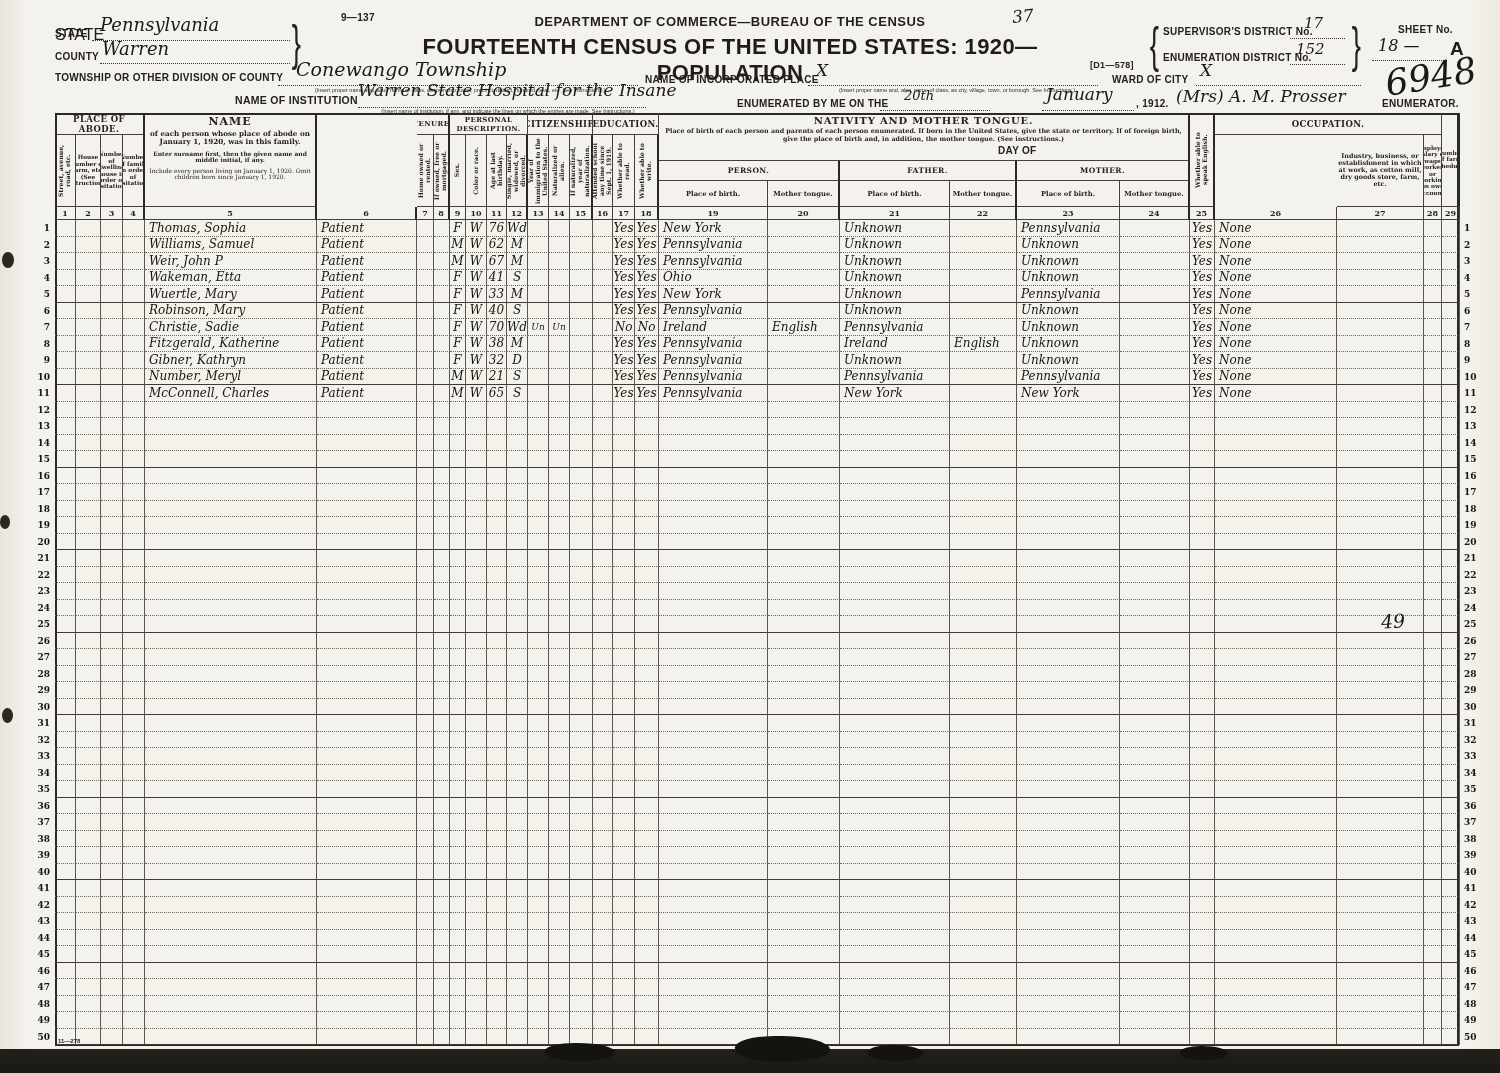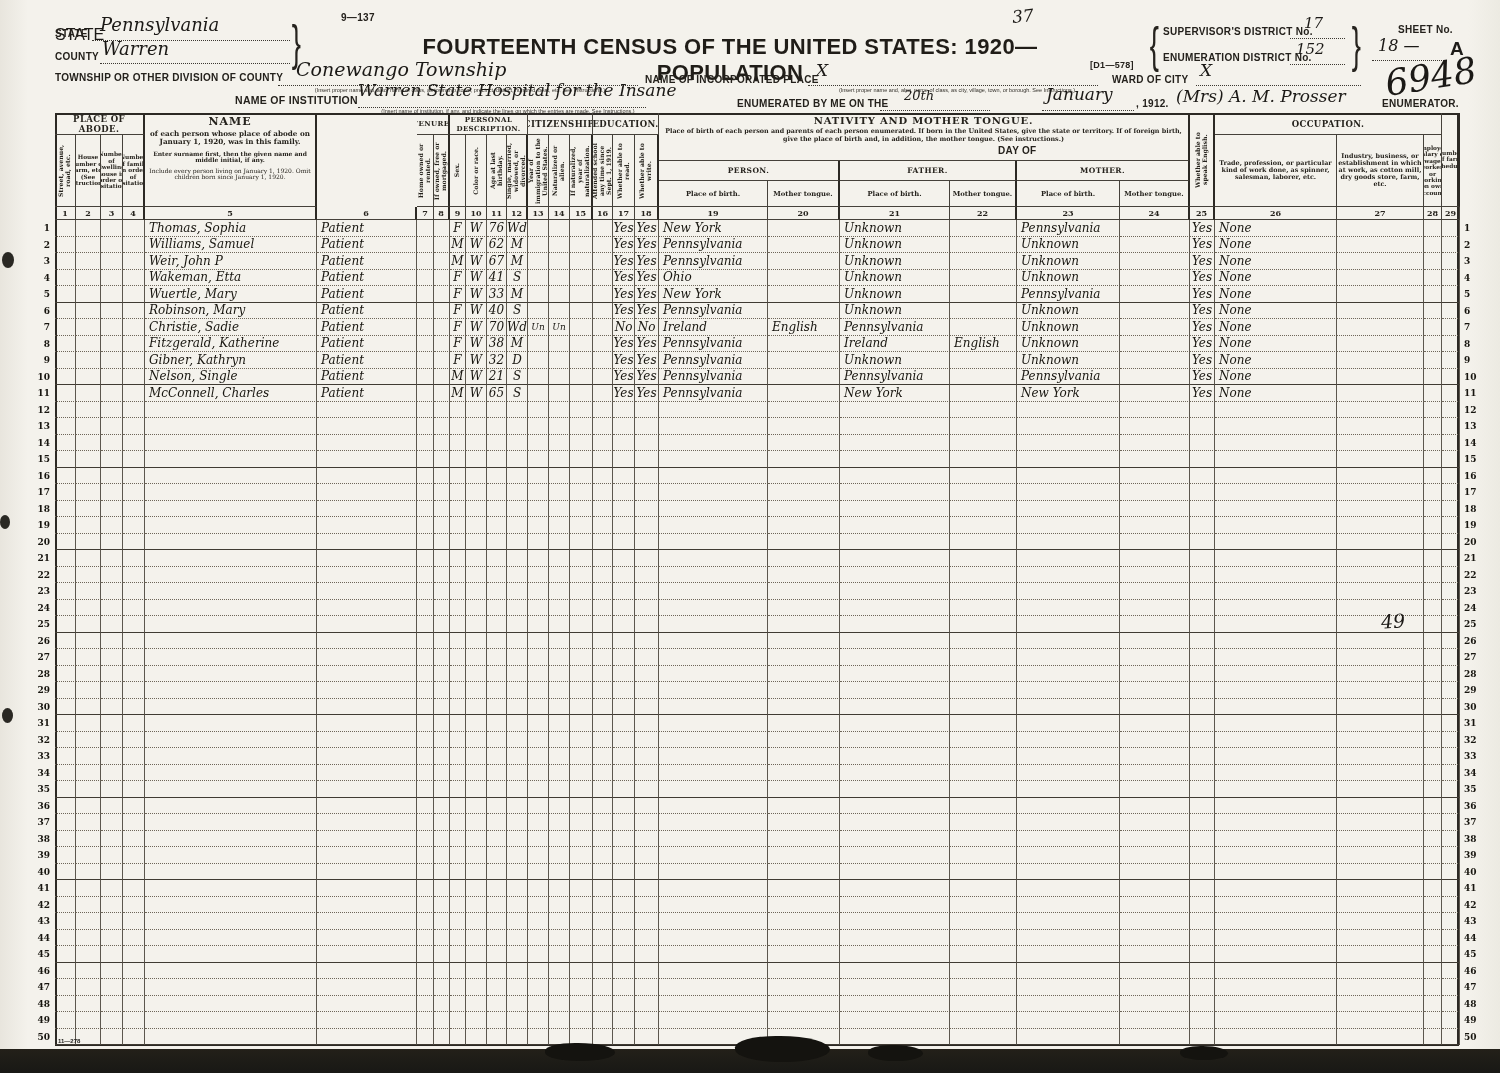--- a/index.html
+++ b/index.html
@@ -49,20 +49,21 @@
 <div class="paper">
 
   <div class="abs" style="left:55px;top:26px;">STATE</div>
   <div class="abs lbl" style="left:55px;top:28px;">STATE</div>
   <div class="abs dotline" style="left:92px;top:14px;width:198px;height:26px;"><span class="hw" style="font-size:18px;margin-left:8px;">Pennsylvania</span></div>
   <div class="abs lbl" style="left:55px;top:51px;">COUNTY</div>
   <div class="abs dotline" style="left:100px;top:38px;width:190px;height:25px;"><span class="hw" style="font-size:18px;margin-left:2px;">Warren</span></div>
   <div class="abs brace" style="left:288px;top:18px;">}</div>
   <div class="abs lbl" style="left:341px;top:12px;">9—137</div>
 
+  <div class="abs title1" style="left:400px;top:14px;width:660px;text-align:center;">DEPARTMENT OF COMMERCE—BUREAU OF THE CENSUS</div>
   <div class="abs title2" style="left:400px;top:34px;width:660px;text-align:center;">FOURTEENTH CENSUS OF THE UNITED STATES: 1920—POPULATION</div>
 
   <div class="abs hw" style="left:1012px;top:6px;font-size:17px;transform:rotate(-6deg);">37</div>
   <div class="abs lbl" style="left:1090px;top:32px;font-size:9px;margin-top:28px;">[D1—578]</div>
 
   <div class="abs brace" style="left:1146px;top:20px;">{</div>
   <div class="abs lbl" style="left:1163px;top:26px;">SUPERVISOR'S DISTRICT No.</div>
   <div class="abs dotline" style="left:1290px;top:14px;width:55px;height:24px;"><span class="hw" style="font-size:15px;margin-left:14px;">17</span></div>
   <div class="abs lbl" style="left:1163px;top:52px;">ENUMERATION DISTRICT No.</div>
   <div class="abs dotline" style="left:1290px;top:40px;width:55px;height:24px;"><span class="hw" style="font-size:15px;margin-left:6px;">152</span></div>
@@ -171,21 +172,20 @@
     <div class="h" style="grid-column:22;grid-row:4;font-size:6.8px;font-weight:bold;">Place of birth.</div>
     <div class="h t" style="grid-column:23;grid-row:4;font-size:6.8px;font-weight:bold;">Mother tongue.</div>
     <div class="h" style="grid-column:24;grid-row:4;font-size:6.8px;font-weight:bold;">Place of birth.</div>
     <div class="h t" style="grid-column:25;grid-row:4;font-size:6.8px;font-weight:bold;">Mother tongue.</div>
 
     <div class="h v t" style="grid-column:26;grid-row:1/5;">
         <span>Whether able to speak English.</span>
       </div>
 
     <div class="h gt" style="grid-column:27/30;grid-row:1;">OCCUPATION.</div>
-    <div class="h tiny" style="grid-column:27;grid-row:2/5;font-weight:bold;font-size:6.4px;">Trade, profession, or particular kind of work done, as spinner, salesman, laborer, etc.</div>
     <div class="h tiny" style="grid-column:28;grid-row:2/5;font-weight:bold;font-size:6.4px;">Industry, business, or establishment in which at work, as cotton mill, dry goods store, farm, etc.</div>
     <div class="h tiny" style="grid-column:29;grid-row:2/5;font-weight:bold;">Employer, salary or wage worker, or working on own account.</div>
     <div class="h tiny t" style="grid-column:30;grid-row:1/5;font-weight:bold;">Number of farm schedule.</div>
   <div class="h numcell" style="grid-area: 5 / 2;">1</div>
       <div class="h numcell" style="grid-area: 5 / 3;">2</div>
       <div class="h numcell" style="grid-area: 5 / 4;">3</div>
       <div class="h numcell t" style="grid-area: 5 / 5;">4</div>
       <div class="h numcell t" style="grid-area: 5 / 6;">5</div>
       <div class="h numcell t" style="grid-area: 5 / 7;">6</div>
       <div class="h numcell" style="grid-area: 5 / 8;">7</div>
@@ -491,21 +491,21 @@
       <div class="bc tl">None</div>
       <div class="bc tl"></div>
       <div class="bc ctr"></div>
       <div class="bc ctr"></div>
       <div class="bc mnum mnumR">9</div>
       <div class="bc mnum mnumL r5">10</div>
       <div class="bc ctr r5"></div>
       <div class="bc ctr r5"></div>
       <div class="bc ctr r5"></div>
       <div class="bc ctr t r5"></div>
-      <div class="bc tl t r5">Nelson, Single</div>
+      <div class="bc tl t r5">Number, Meryl</div>
       <div class="bc tl t r5">Patient</div>
       <div class="bc ctr r5"></div>
       <div class="bc ctr t r5"></div>
       <div class="bc ctr r5">M</div>
       <div class="bc ctr r5">W</div>
       <div class="bc ctr r5">21</div>
       <div class="bc ctr t r5">S</div>
       <div class="bc ctr r5"></div>
       <div class="bc ctr r5"></div>
       <div class="bc ctr t r5"></div>

